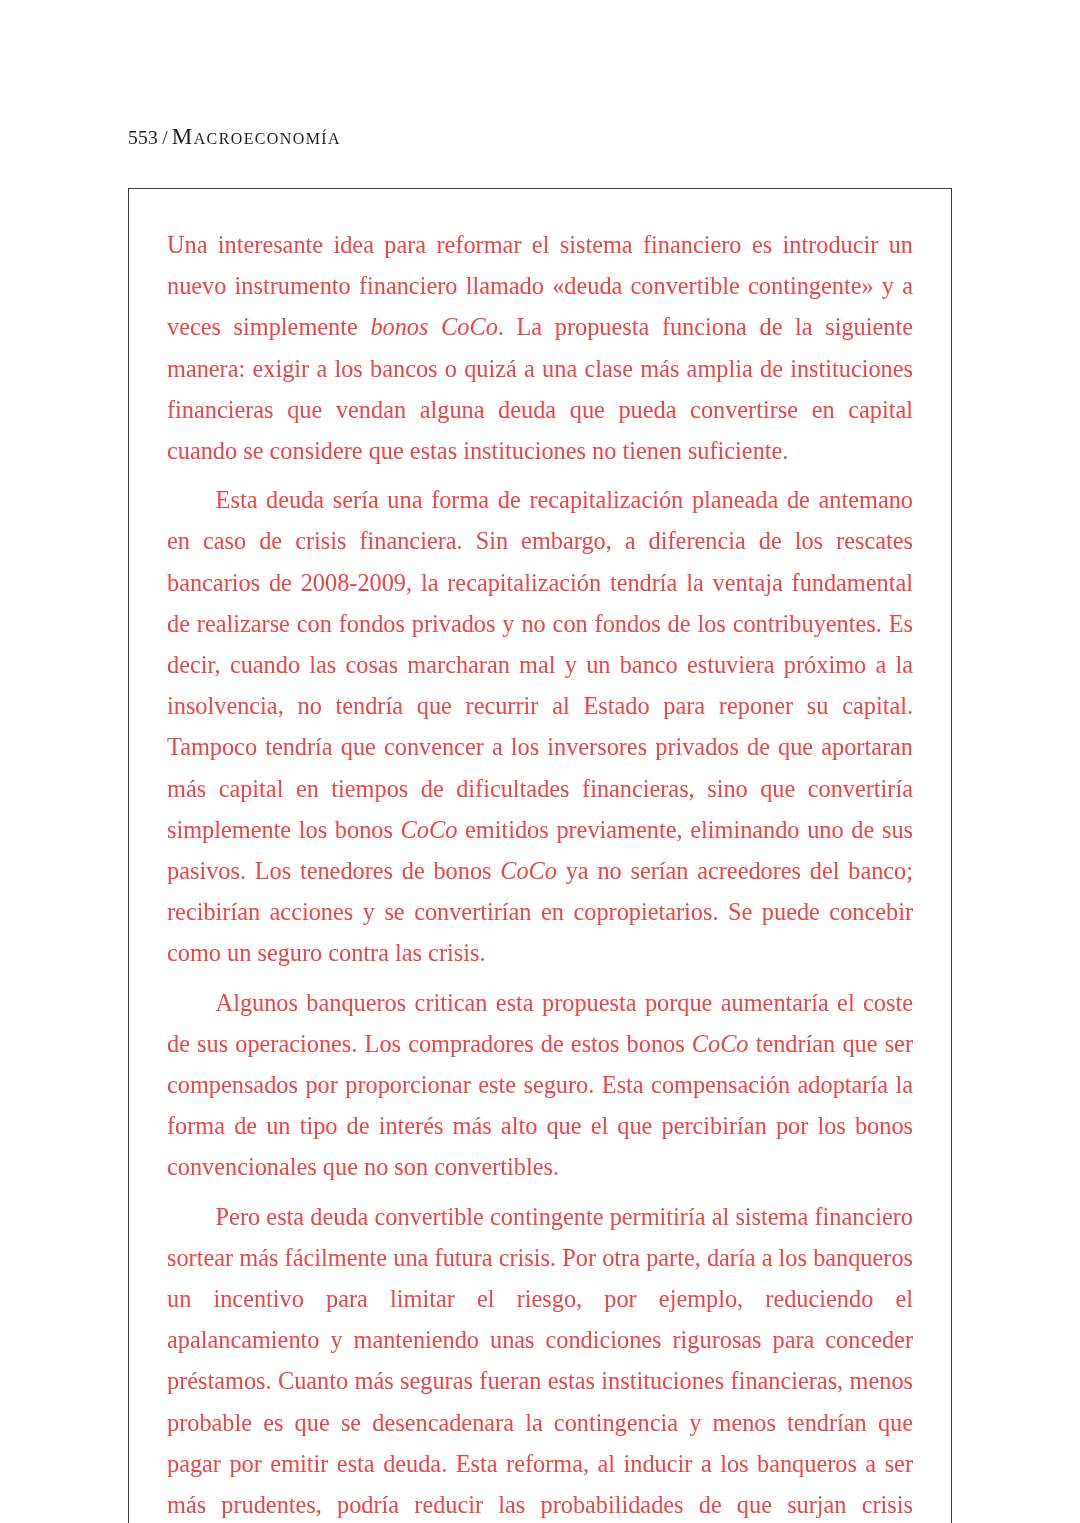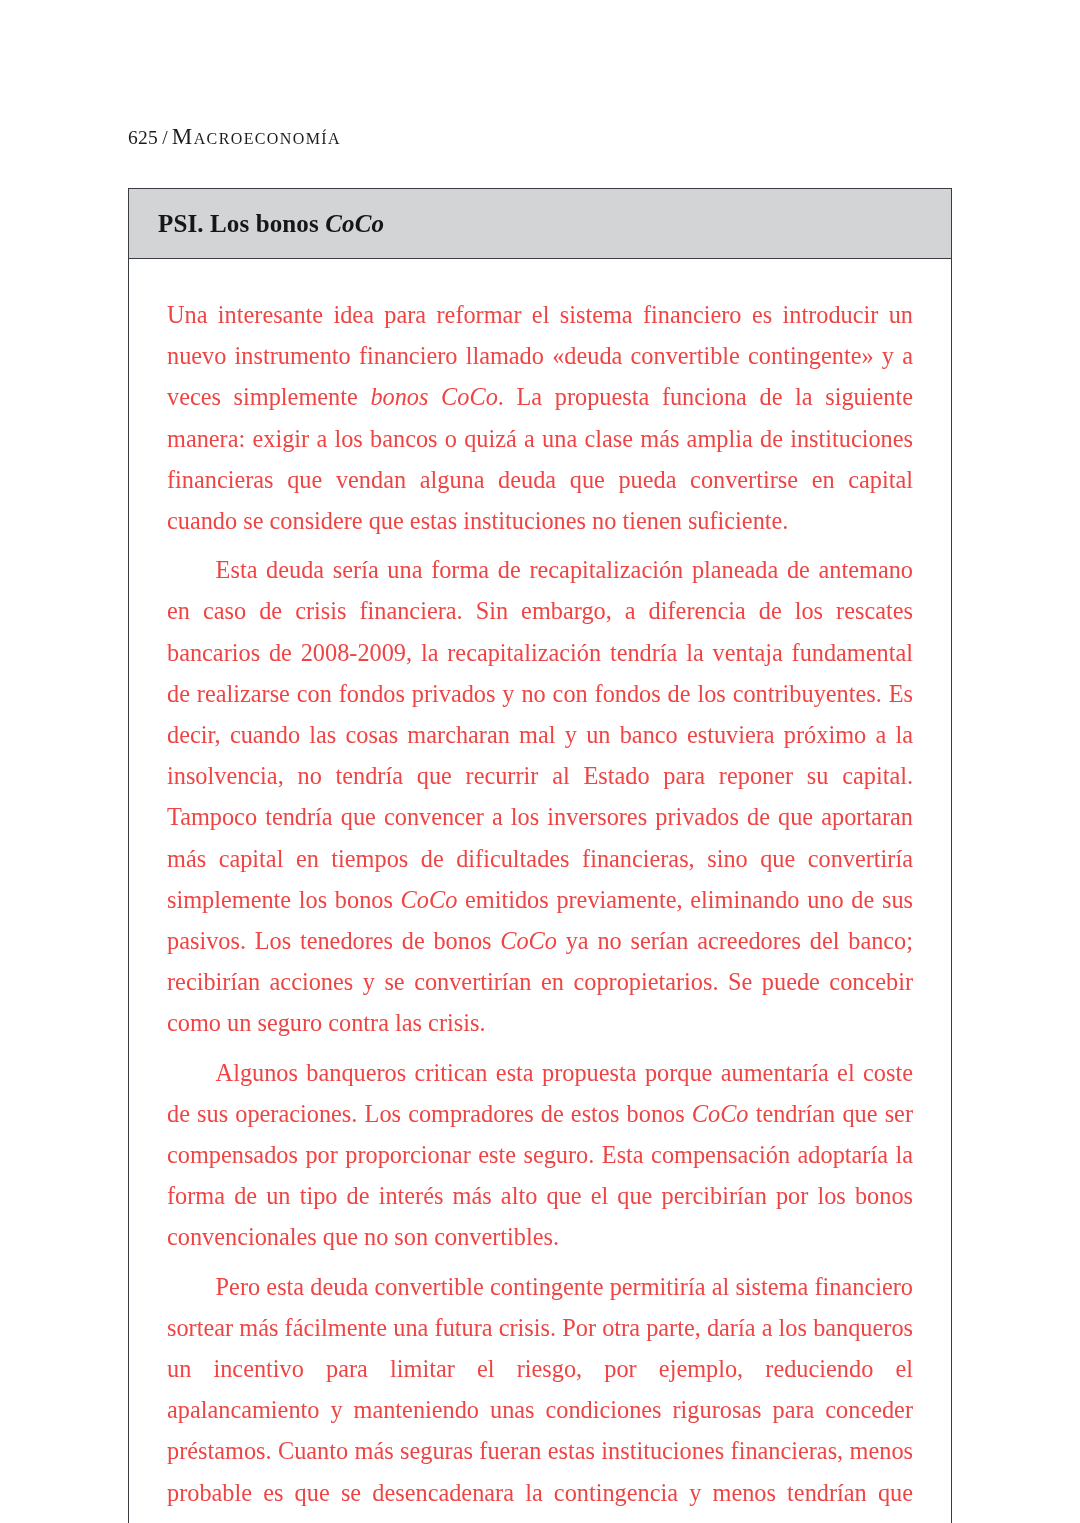--- a/index.html
+++ b/index.html
@@ -101,28 +101,25 @@
   .feature-body p:last-child {
     text-align: justify;
   }
 </style>
 </head>
 <body>
 
 <div class="page">
 
   <div class="running-head">
-    <span class="folio">625</span><span class="sep">/</span><span class="booktitle">Macroeconomía</span>
+    <span class="folio">553</span><span class="sep">/</span><span class="booktitle">Macroeconomía</span>
   </div>
 
   <div class="feature-box">
 
-    <div class="feature-header">
-      <div class="feature-title"><span>PSI. Los bonos </span><span class="it">CoCo</span></div>
-    </div>
 
     <div class="feature-body">
       <p>Una interesante idea para reformar el sistema financiero es introducir un nuevo instrumento financiero llamado «deuda convertible contingente» y a veces simplemente <i>bonos CoCo</i>. La propuesta funciona de la siguiente manera: exigir a los bancos o quizá a una clase más amplia de instituciones financieras que vendan alguna deuda que pueda convertirse en capital cuando se considere que estas instituciones no tienen suficiente.</p>
       <p>Esta deuda sería una forma de recapitalización planeada de antemano en caso de crisis financiera. Sin embargo, a diferencia de los rescates bancarios de 2008-2009, la recapitalización tendría la ventaja fundamental de realizarse con fondos privados y no con fondos de los contribuyentes. Es decir, cuando las cosas marcharan mal y un banco estuviera próximo a la insolvencia, no tendría que recurrir al Estado para reponer su capital. Tampoco tendría que convencer a los inversores privados de que aportaran más capital en tiempos de dificultades financieras, sino que convertiría simplemente los bonos <i>CoCo</i> emitidos previamente, eliminando uno de sus pasivos. Los tenedores de bonos <i>CoCo</i> ya no serían acreedores del banco; recibirían acciones y se convertirían en copropietarios. Se puede concebir como un seguro contra las crisis.</p>
       <p>Algunos banqueros critican esta propuesta porque aumentaría el coste de sus operaciones. Los compradores de estos bonos <i>CoCo</i> tendrían que ser compensados por proporcionar este seguro. Esta compensación adoptaría la forma de un tipo de interés más alto que el que percibirían por los bonos convencionales que no son convertibles.</p>
       <p>Pero esta deuda convertible contingente permitiría al sistema financiero sortear más fácilmente una futura crisis. Por otra parte, daría a los banqueros un incentivo para limitar el riesgo, por ejemplo, reduciendo el apalancamiento y manteniendo unas condiciones rigurosas para conceder préstamos. Cuanto más seguras fueran estas instituciones financieras, menos probable es que se desencadenara la contingencia y menos tendrían que pagar por emitir esta deuda. Esta reforma, al inducir a los banqueros a ser más prudentes, podría reducir las probabilidades de que surjan crisis financieras.</p>
       <p>Los bonos  son aún una idea nueva que no se ha puesto a prueba, pero pueden constituir un instrumento para protegerse de futuras crisis financieras. En 2011, la Autoridad Bancaria Europea dictó unas directrices para la emisión de estos bonos. Aún está por ver hasta qué punto se impondrán en el futuro.</p>
     </div>
 
   </div>

